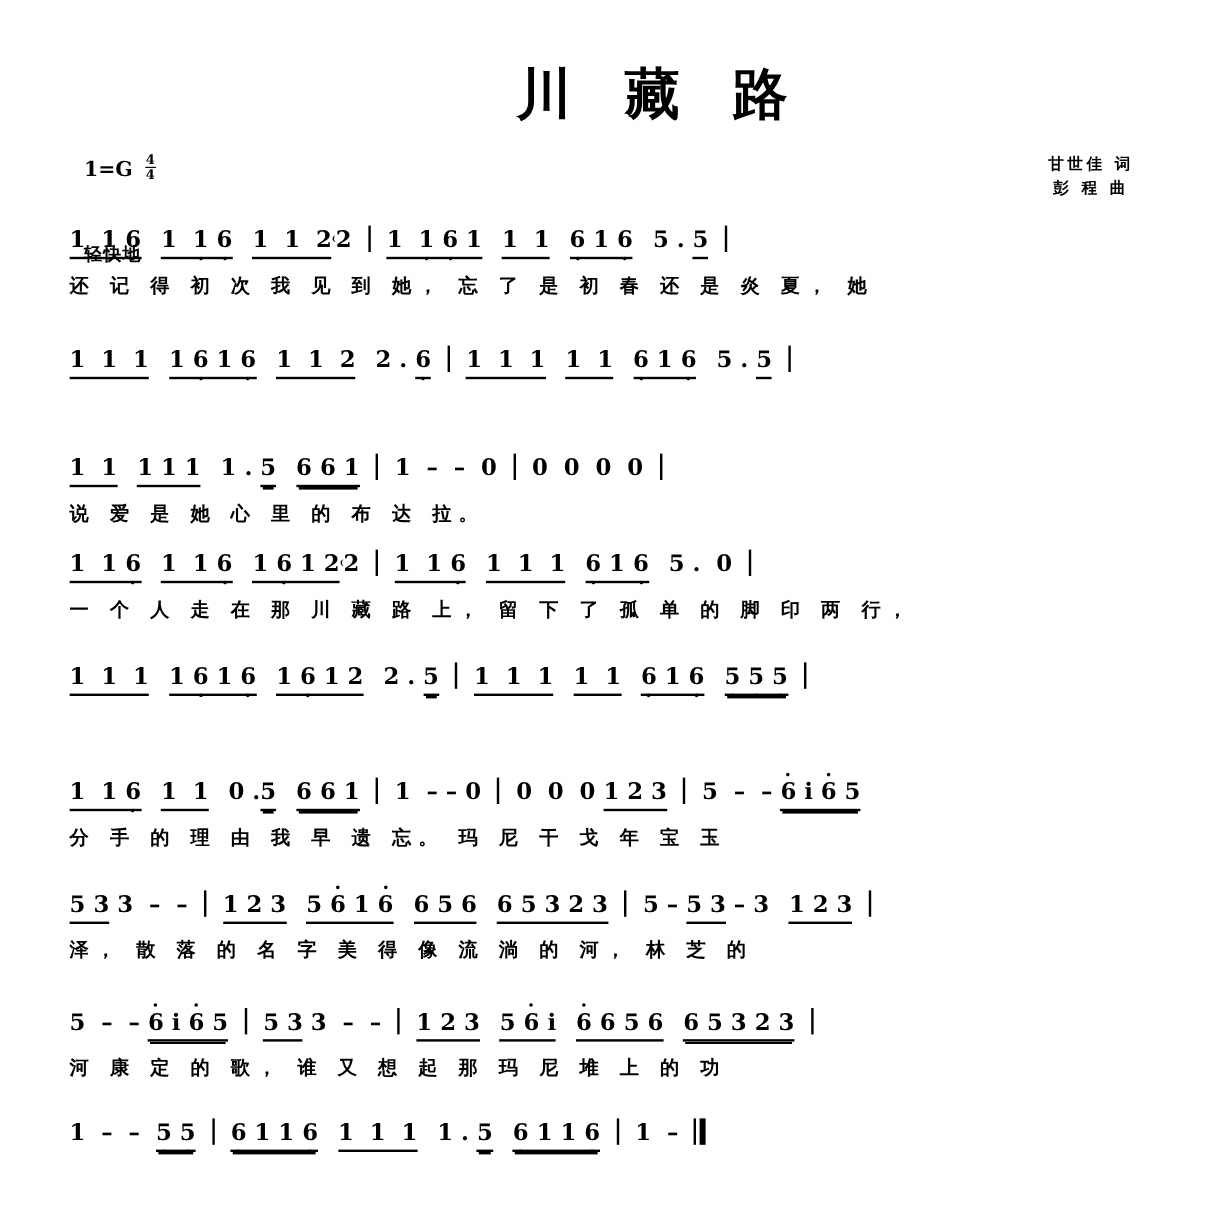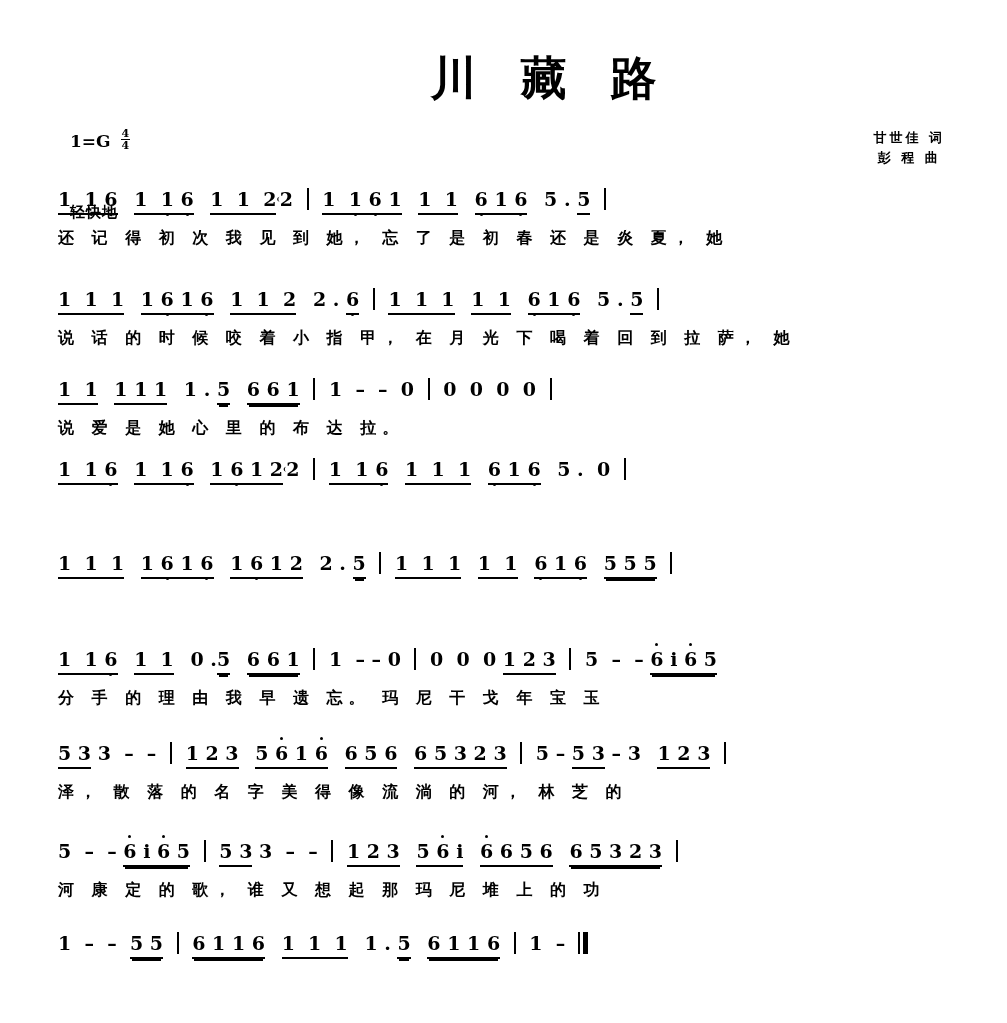--- a/index.html
+++ b/index.html
@@ -139,21 +139,20 @@
       <span class="beam">1&nbsp;<span class="dotd">6</span>&nbsp;1&nbsp;<span class="dotd">6</span></span><span class="sep"></span>
       <span class="beam">1&nbsp;&nbsp;1&nbsp;&nbsp;2</span><span class="sep"></span>
       <span class="g">2&nbsp;.</span>&nbsp;<span class="beam"><span class="dotd">6</span></span>
       <span class="bar"></span>
       <span class="beam">1&nbsp;&nbsp;1&nbsp;&nbsp;1</span><span class="sep"></span>
       <span class="beam">1&nbsp;&nbsp;1</span><span class="sep"></span>
       <span class="beam"><span class="dotd">6</span>&nbsp;1&nbsp;<span class="dotd">6</span></span><span class="sep"></span>
       <span class="g">5&nbsp;.</span>&nbsp;<span class="beam">5</span>
       <span class="bar"></span>
     </div>
-    <div class="lyrics">说 话 的 时 候 咬 着 小 指   甲， 在 月 光 下 喝 着  回 到 拉  萨，  她</div>
   </div>
 
   <div class="system" style="top:378px">
     <div class="notes">
       <span class="beam">1&nbsp;&nbsp;1</span><span class="sep"></span>
       <span class="beam">1&nbsp;1&nbsp;1</span><span class="sep"></span>
       <span class="g">1&nbsp;.</span>&nbsp;<span class="beam2">5</span><span class="sep"></span>
       <span class="beam2"><span class="dotd">6</span>&nbsp;<span class="dotd">6</span>&nbsp;1</span>
       <span class="bar"></span>
       <span class="g">1&nbsp;&nbsp;–&nbsp;&nbsp;–&nbsp;&nbsp;0</span>
@@ -169,20 +168,21 @@
       <span class="beam">1&nbsp;&nbsp;1&nbsp;<span class="dotd">6</span></span><span class="sep"></span>
       <span class="beam">1&nbsp;&nbsp;1&nbsp;<span class="dotd">6</span></span><span class="sep"></span>
       <span class="beam">1&nbsp;<span class="dotd">6</span>&nbsp;1&nbsp;2</span><span class="grace">₍</span><span class="g">2</span>
       <span class="bar"></span>
       <span class="beam">1&nbsp;&nbsp;1&nbsp;<span class="dotd">6</span></span><span class="sep"></span>
       <span class="beam">1&nbsp;&nbsp;1&nbsp;&nbsp;1</span><span class="sep"></span>
       <span class="beam"><span class="dotd">6</span>&nbsp;1&nbsp;<span class="dotd">6</span></span><span class="sep"></span>
       <span class="g">5&nbsp;.&nbsp;&nbsp;0</span>
       <span class="bar"></span>
     </div>
+    <div class="lyrics">一 个 人 走 在 那 川 藏 路    上，    留 下 了 孤 单 的 脚 印 两  行，</div>
   </div>
 
   <div class="system" style="top:552px">
     <div class="notes">
       <span class="beam">1&nbsp;&nbsp;1&nbsp;&nbsp;1</span><span class="sep"></span>
       <span class="beam">1&nbsp;<span class="dotd">6</span>&nbsp;1&nbsp;<span class="dotd">6</span></span><span class="sep"></span>
       <span class="beam">1&nbsp;<span class="dotd">6</span>&nbsp;1&nbsp;2</span><span class="sep"></span>
       <span class="g">2&nbsp;.</span>&nbsp;<span class="beam2">5</span>
       <span class="bar"></span>
       <span class="beam">1&nbsp;&nbsp;1&nbsp;&nbsp;1</span><span class="sep"></span>

